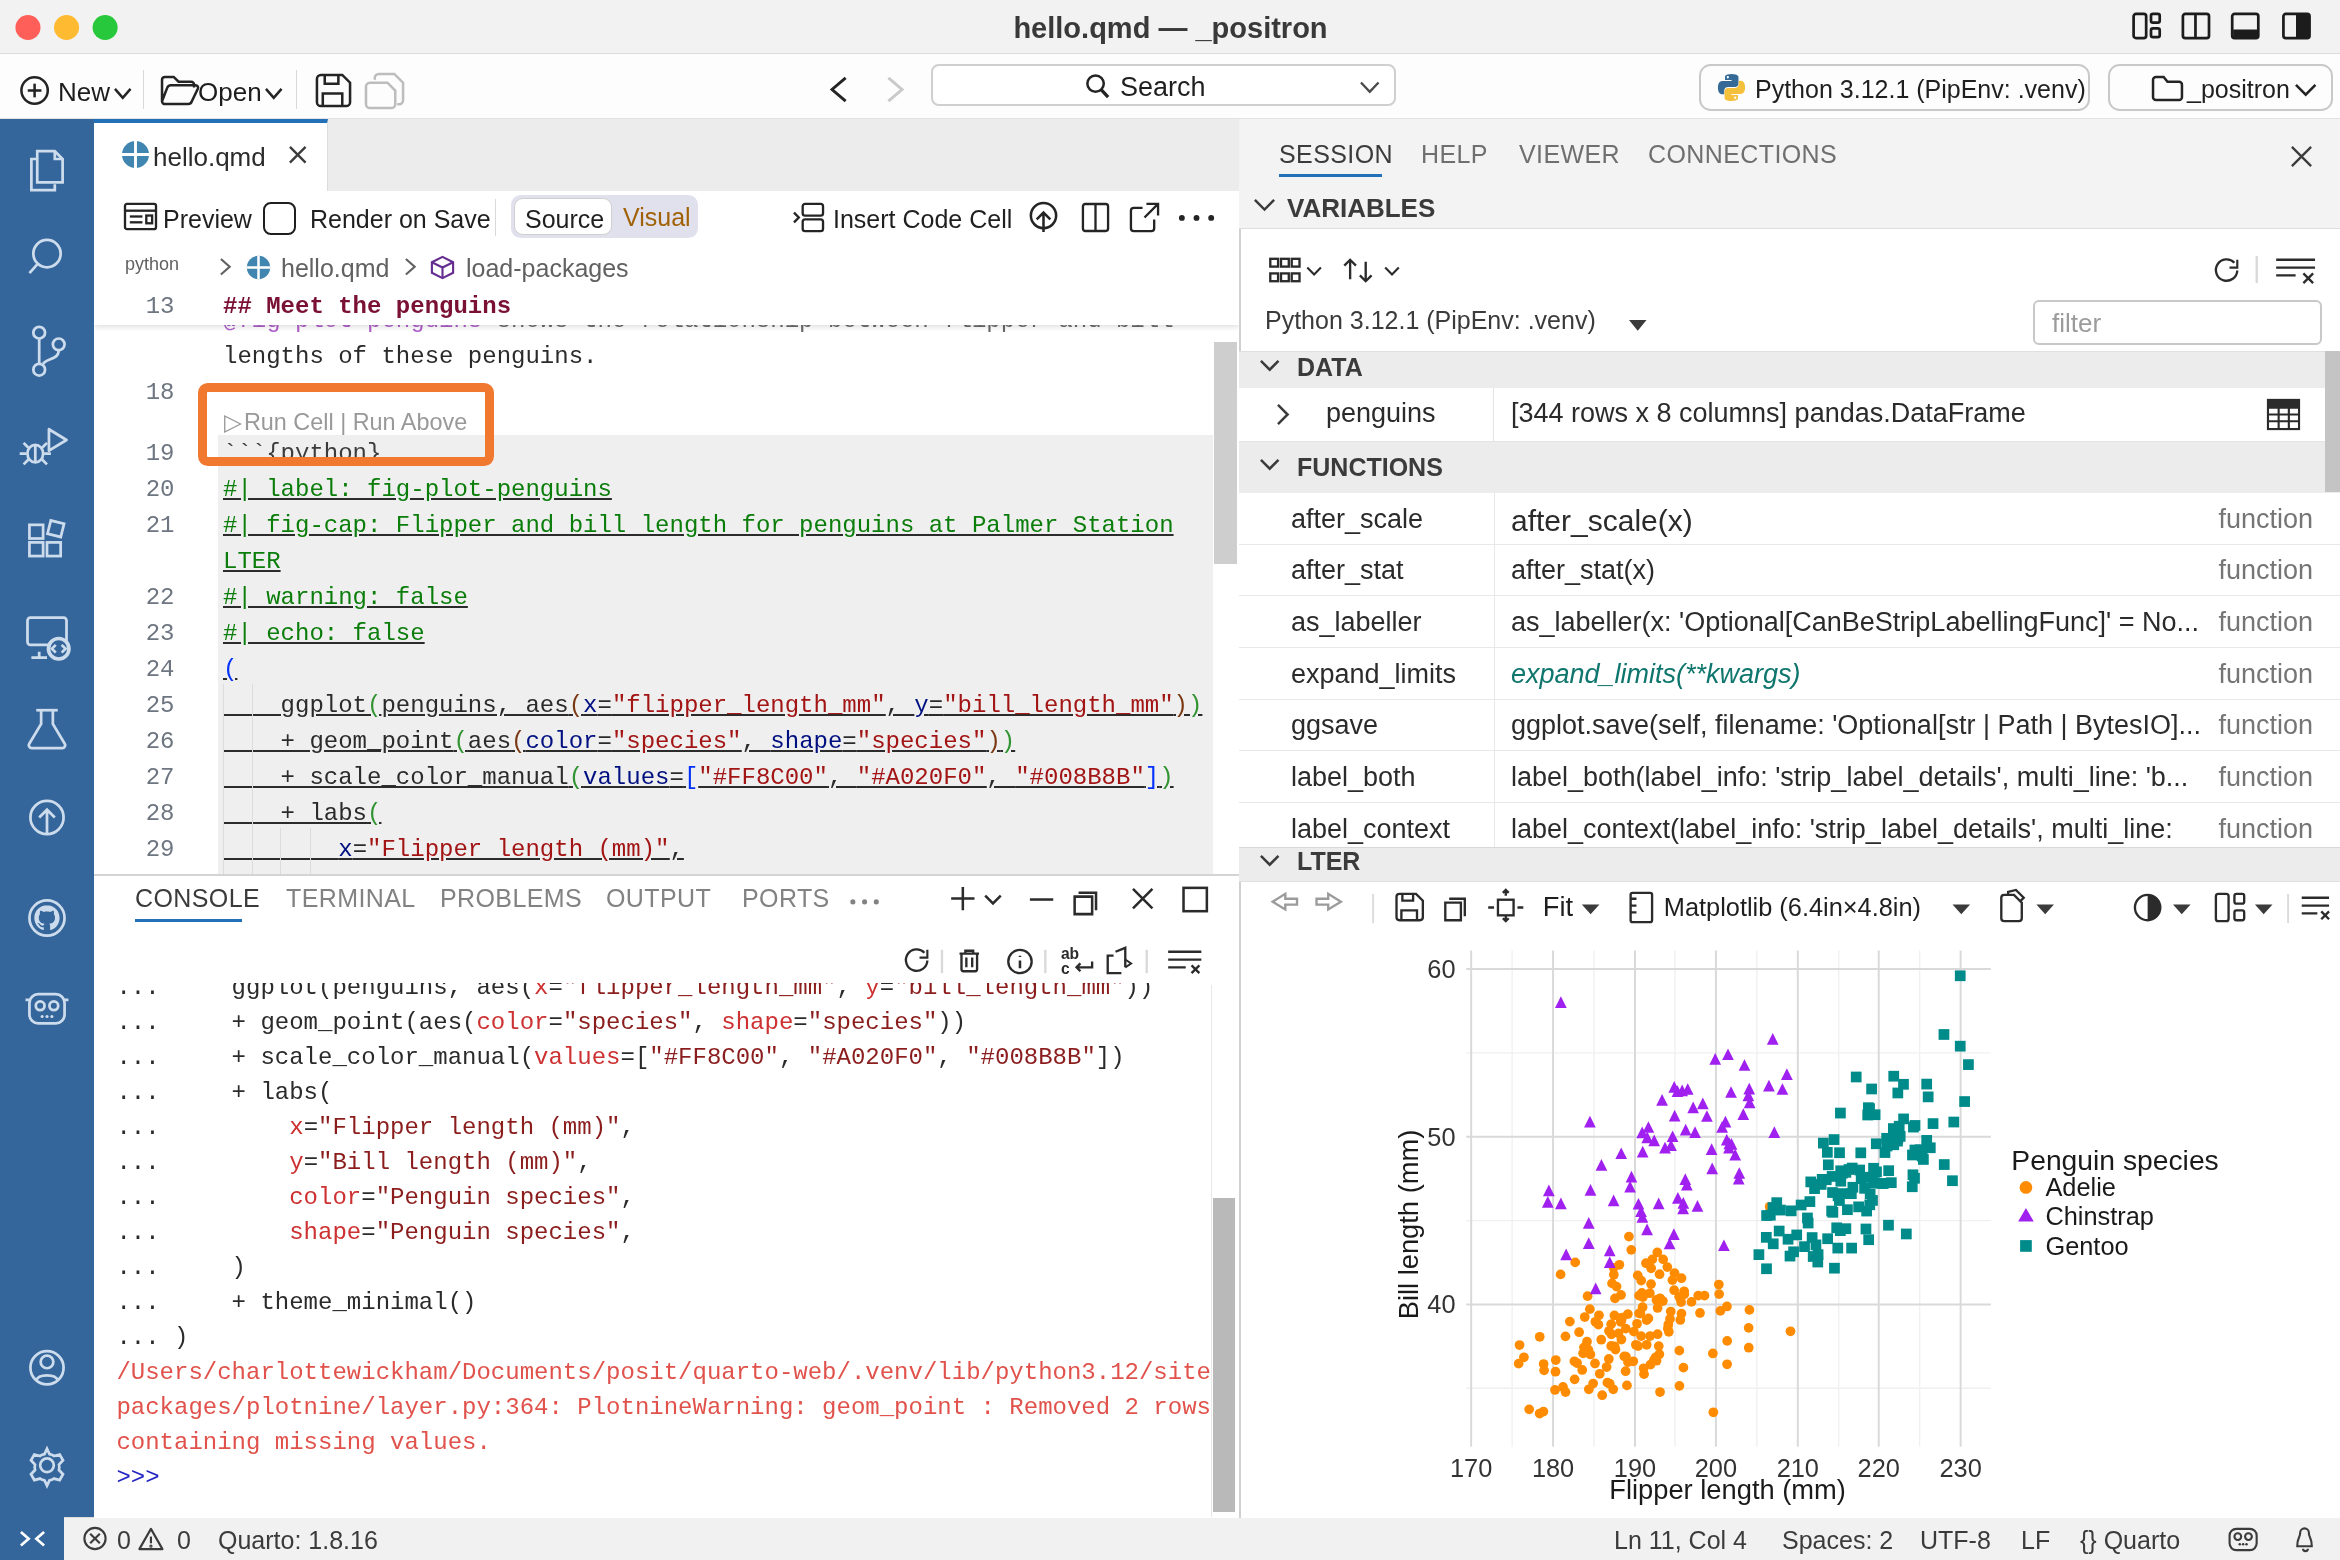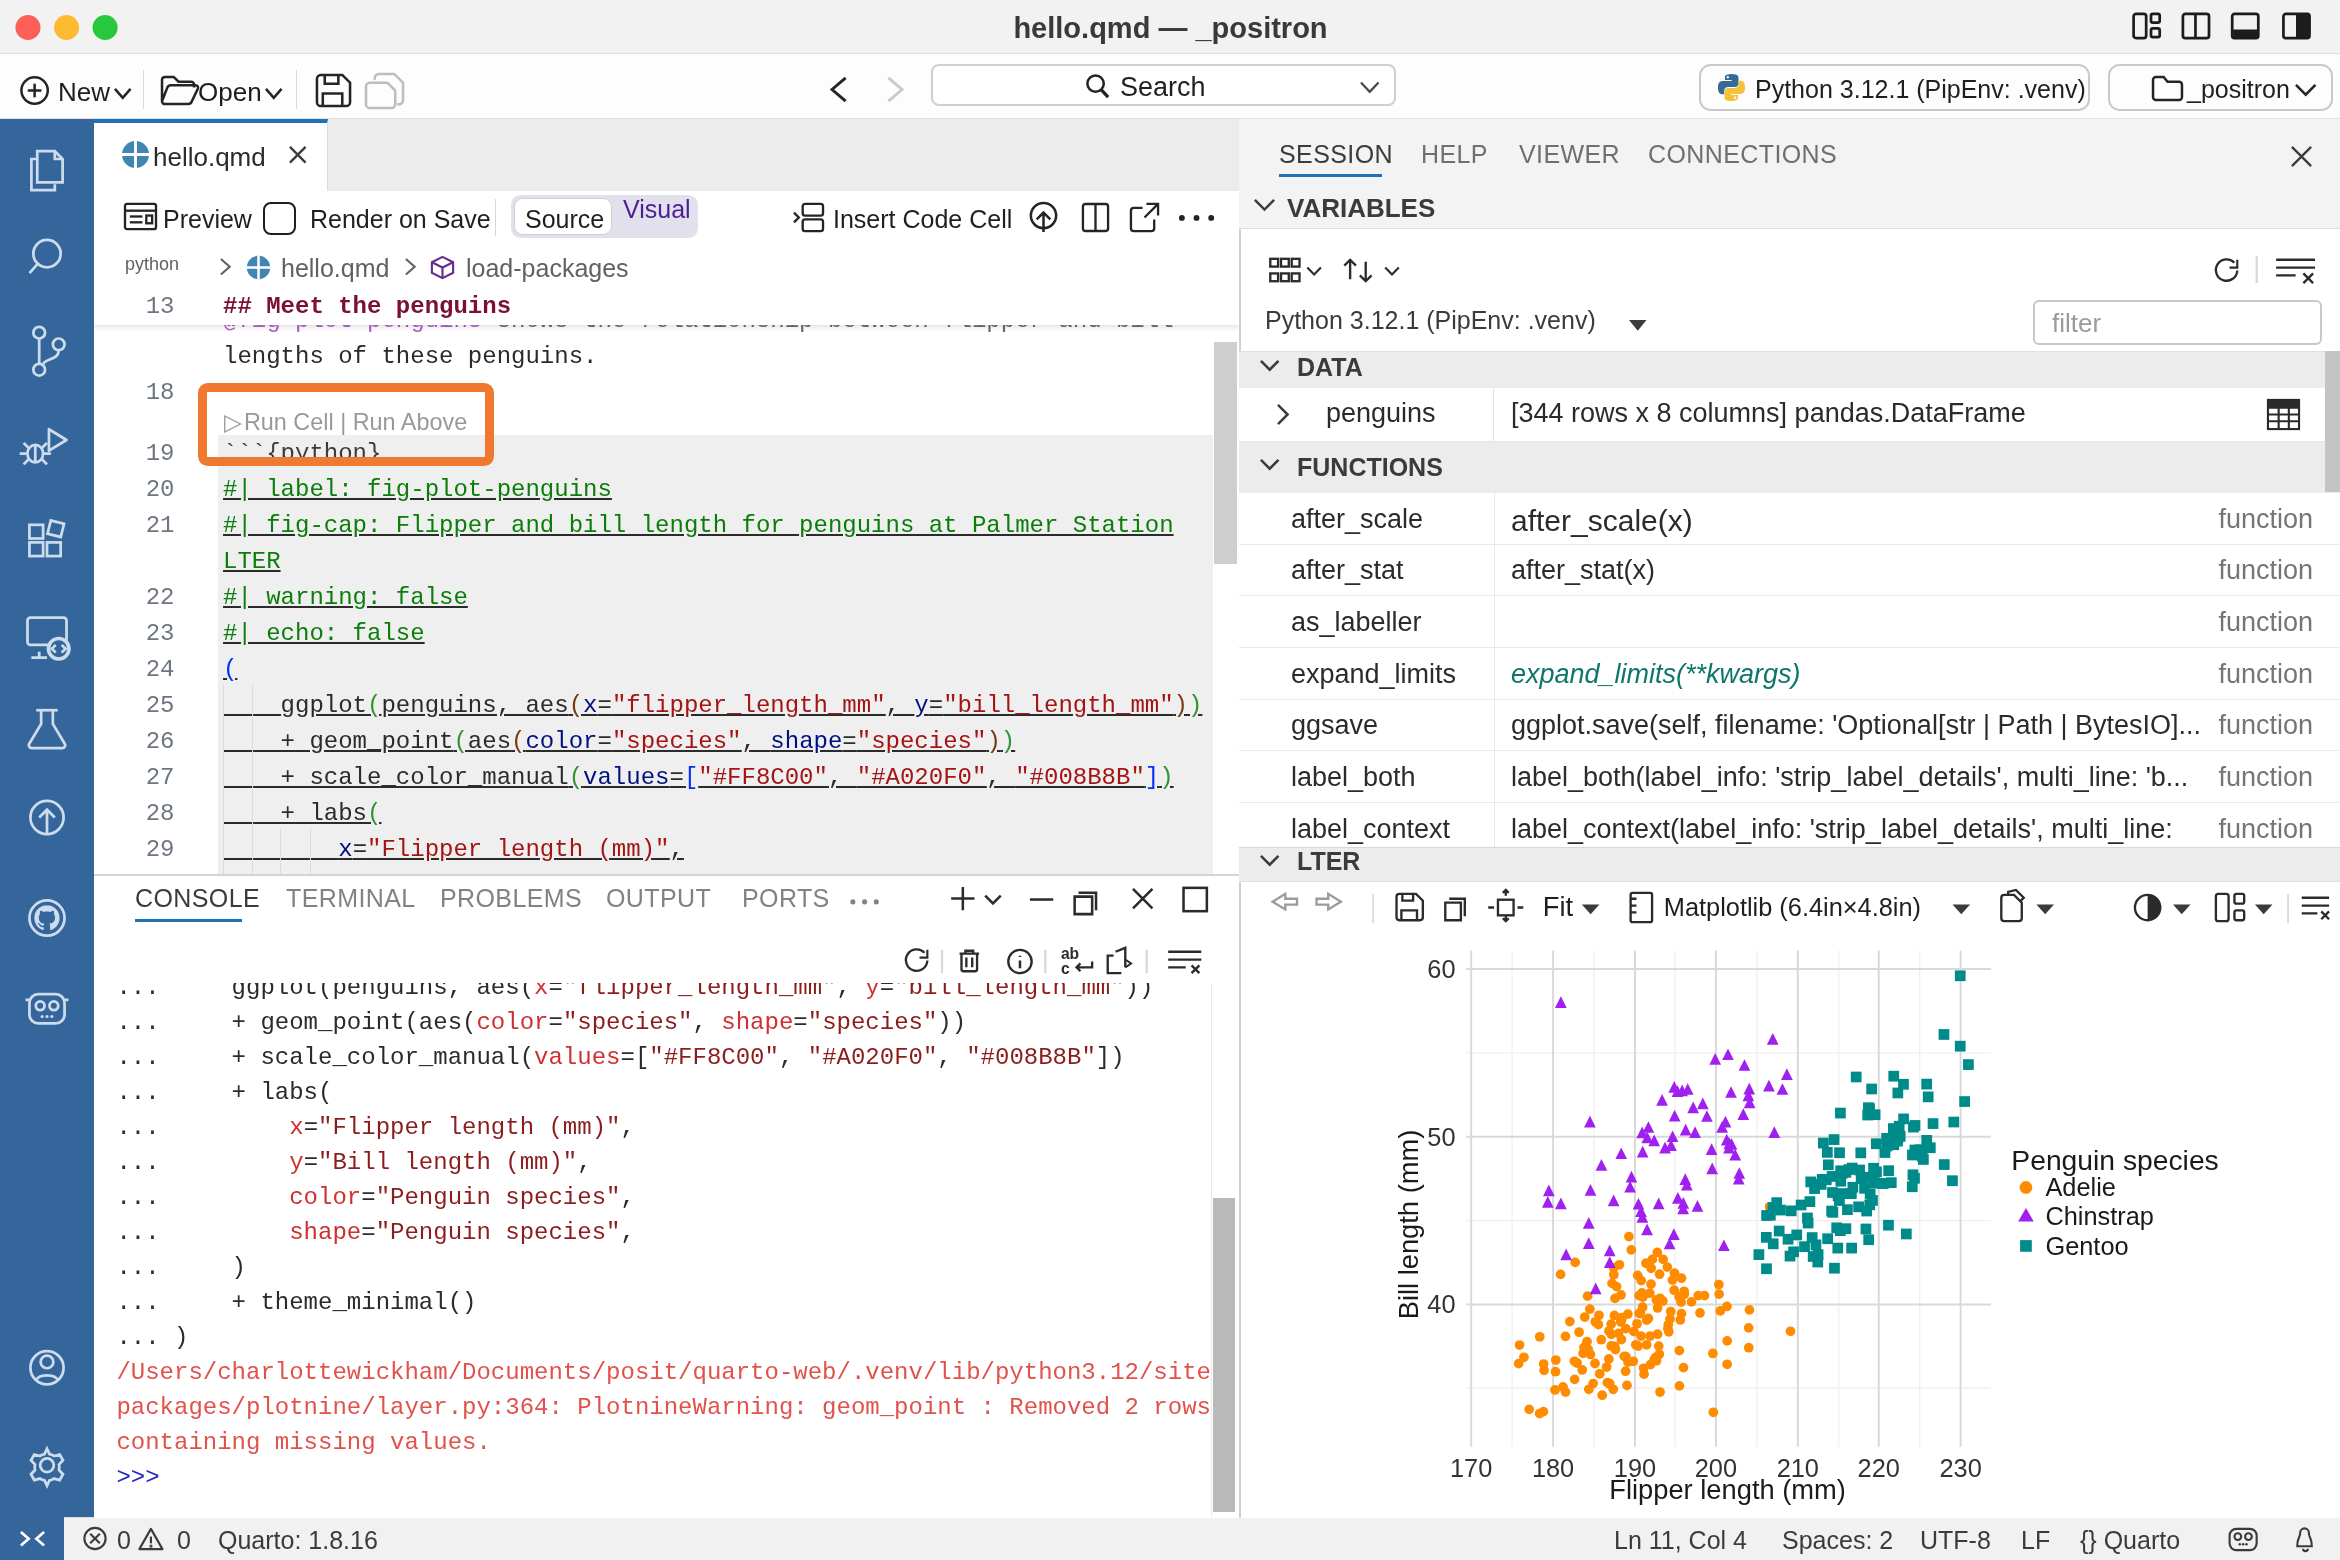--- a/index.html
+++ b/index.html
@@ -216,21 +216,21 @@
   <rect x="24" y="15" width="6" height="8"></rect>
  </g>
 </svg>
 <div class="abs" style="left:163px;top:205px;font-size:25px;color:#1f1f1f;">Preview</div>
 <div class="abs" style="left:263px;top:202px;width:33px;height:33px;border:2.5px solid #1f1f1f;border-radius:7.8px;background:#fff;"></div>
 <div class="abs" style="left:310px;top:205px;font-size:25px;color:#1f1f1f;">Render on Save</div>
 <div class="abs" style="left:495px;top:199px;width:1px;height:37px;background:#d9d9d9;"></div>
 <div class="abs" style="left:511px;top:195px;width:187px;height:43px;background:#e1e1ee;border-radius:9.8px;"></div>
 <div class="abs" style="left:514px;top:198px;width:98px;height:37px;background:#fff;border:1px solid #cfcfcf;border-radius:8.8px;"></div>
 <div class="abs" style="left:525px;top:205px;font-size:25px;color:#1f1f1f;">Source</div>
-<div class="abs" style="left:623px;top:195px;font-size:25px;color:#4c1d95;">Visual</div>
+<div class="abs" style="left:623px;top:203px;font-size:25px;color:#a16207;">Visual</div>
 <svg class="abs" style="left:792px;top:202px;" width="33" height="31" viewBox="0 0 34 32">
  <g fill="none" stroke="#242424" stroke-width="2.4">
   <rect x="11" y="2" width="21" height="12" rx="2.5"></rect>
   <rect x="11" y="18" width="21" height="12" rx="2.5"></rect>
   <path d="M2 11 l5 5 -5 5"></path>
  </g>
 </svg>
 <div class="abs" style="left:833px;top:205px;font-size:25px;color:#1f1f1f;">Insert Code Cell</div>
 <svg class="abs" style="left:1026px;top:200px;" width="35" height="35" viewBox="0 0 36 36">
  <circle cx="18" cy="16" r="13" fill="none" stroke="#242424" stroke-width="2.6"></circle>
@@ -455,20 +455,21 @@
   <div class="abs" style="left:0;top:102px;width:1102px;height:1px;background:#e8e8e8;"></div>
   <div class="abs" style="left:0;top:154px;width:1102px;height:1px;background:#e8e8e8;"></div>
   <div class="abs" style="left:0;top:206px;width:1102px;height:1px;background:#e8e8e8;"></div>
   <div class="abs" style="left:0;top:257px;width:1102px;height:1px;background:#e8e8e8;"></div>
   <div class="abs" style="left:0;top:309px;width:1102px;height:1px;background:#e8e8e8;"></div>
   <div class="abs" style="left:52px;top:10.7px;font-size:27px;color:#2b2b2b;">after_scale</div>
   <div class="abs" style="left:272px;top:10.7px;font-size:30px;color:#2b2b2b;">after_scale(x)</div>
   <div class="abs" style="left:52px;top:62px;font-size:27px;color:#2b2b2b;">after_stat</div>
   <div class="abs" style="left:272px;top:62px;font-size:27px;color:#2b2b2b;">after_stat(x)</div>
   <div class="abs" style="left:52px;top:114px;font-size:27px;color:#2b2b2b;">as_labeller</div>
+  <div class="abs" style="left:272px;top:114px;font-size:27px;color:#2b2b2b;">as_labeller(x: 'Optional[CanBeStripLabellingFunc]' = No...</div>
   <div class="abs" style="left:52px;top:166px;font-size:27px;color:#2b2b2b;">expand_limits</div>
   <div class="abs" style="left:272px;top:166px;font-size:27px;color:#0f766e;font-style:italic;">expand_limits(**kwargs)</div>
   <div class="abs" style="left:52px;top:217px;font-size:27px;color:#2b2b2b;">ggsave</div>
   <div class="abs" style="left:272px;top:217px;font-size:27px;color:#2b2b2b;">ggplot.save(self, filename: 'Optional[str | Path | BytesIO]...</div>
   <div class="abs" style="left:52px;top:269px;font-size:27px;color:#2b2b2b;">label_both</div>
   <div class="abs" style="left:272px;top:269px;font-size:27px;color:#2b2b2b;">label_both(label_info: 'strip_label_details', multi_line: 'b...</div>
   <div class="abs" style="left:52px;top:321px;font-size:27px;color:#2b2b2b;">label_context</div>
   <div class="abs" style="left:272px;top:321px;font-size:27px;color:#2b2b2b;">label_context(label_info: 'strip_label_details', multi_line:</div>
   <div class="abs" style="right:28px;top:10.7px;font-size:27px;color:#757575;">function</div>
   <div class="abs" style="right:28px;top:62px;font-size:27px;color:#757575;">function</div>

